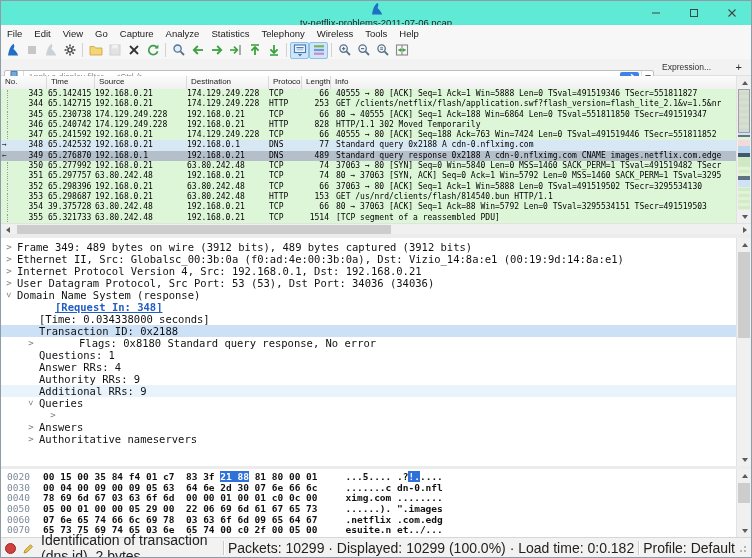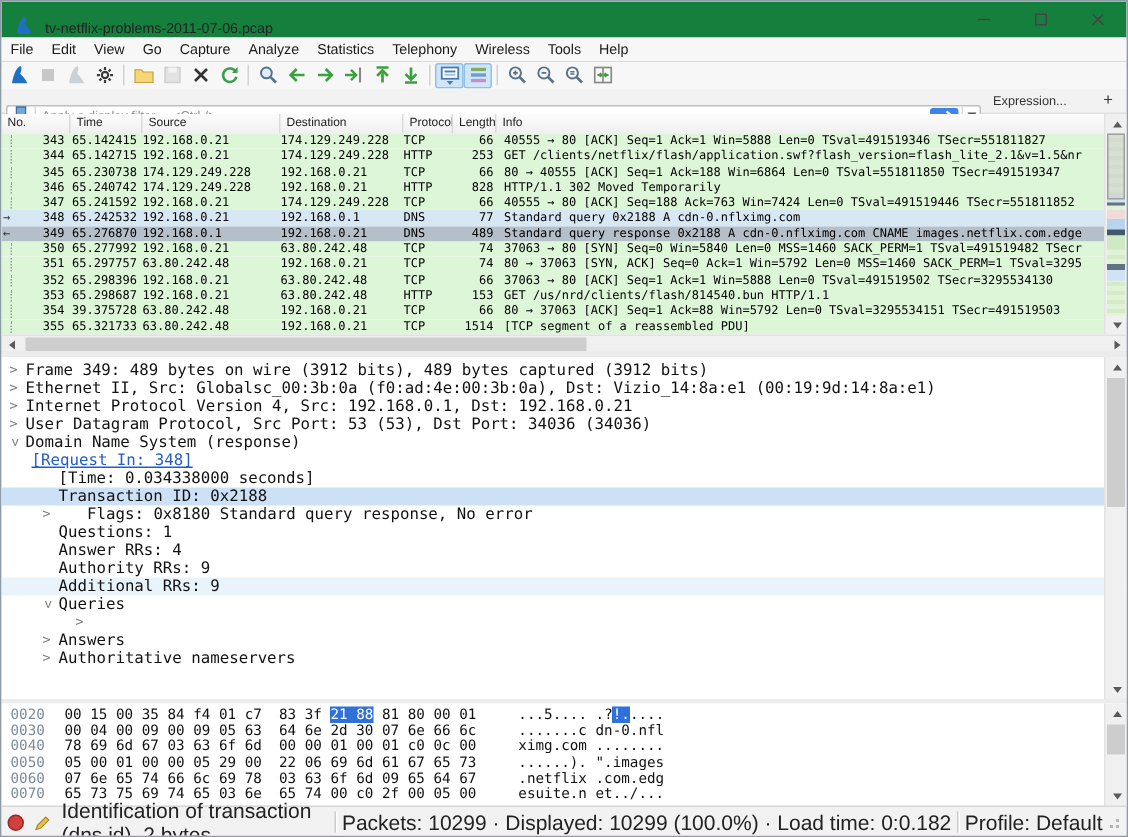--- a/index.html
+++ b/index.html
@@ -2,21 +2,21 @@
 <html><head>
 <meta charset="utf-8">
 <style>
   html,body{margin:0;padding:0;background:#d7d7d7;}
   #win{
     position:relative;width:750px;height:556px;margin:0 auto;
     background:#ffffff;border:1px solid #8f9ba5;overflow:hidden;
     font-family:"Liberation Sans",sans-serif;color:#000;
   }
   
-  .titlebar{position:absolute;left:0;top:0;width:100%;height:24px;background:#15803d;display:flex;align-items:flex-end;}
+  .titlebar{position:absolute;left:0;top:0;width:100%;height:24px;background:#5eead4;display:flex;align-items:center;flex-direction:column;}
   .titlebar .appicon{width:16px;height:16px;margin:0 6px 0 7px;}
   .titlebar .title{font-size:9.5px;color:#222;}
   .wbtns{position:absolute;right:0;top:0;height:24px;display:flex;}
   .wbtn{width:38px;height:24px;display:flex;align-items:center;justify-content:center;}
   
   .menubar{position:absolute;left:0;top:24px;width:100%;height:16px;background:#f7f7f7;display:flex;align-items:center;border-bottom:6px solid #ec4899;}
   .menuitem{font-size:9.5px;padding:0 6px;color:#1a1a1a;}
   
   .toolbar{position:absolute;left:0;top:40px;width:100%;height:18px;background:#f7f7f7;display:flex;align-items:center;padding-left:2px;box-sizing:border-box;}
   .tbtn{width:19px;height:17px;display:flex;align-items:center;justify-content:center;border-radius:2px;border:1px solid transparent;box-sizing:border-box;}
@@ -64,21 +64,21 @@
   
   .detail{position:absolute;left:0;top:237px;width:100%;height:228px;background:#fff;overflow:hidden;}
   .drow{position:relative;height:12px;line-height:12px;font-family:"DejaVu Sans Mono","Liberation Mono",monospace;font-size:10.5px;white-space:pre;color:#111;}
   .drow .ch{position:absolute;top:0;color:#7d7d7d;font-size:9px;width:8px;text-align:center;}
   .drow .ch.open{transform:rotate(90deg);}
   .dlink{color:#215dc6;text-decoration:underline;}
   
   .hexpane{position:absolute;left:0;top:468px;width:100%;height:68px;background:#fff;overflow:hidden;}
   .hrow{height:10.7px;line-height:10.8px;font-family:"DejaVu Sans Mono","Liberation Mono",monospace;font-size:9.5px;white-space:pre;display:flex;}
   .hoff{color:#7d8b99;width:36px;padding-left:6px;flex:0 0 auto;}
-  .hbytes{color:#111;}
+  .hbytes{color:#111;font-weight:bold;}
   .hsel{background:#3071d9;color:#fff;}
   
   .statusbar{position:absolute;left:0;top:536px;width:100%;height:20px;background:#f2f2f2;border-top:1px solid #d7d7d7;display:flex;align-items:center;font-size:14px;color:#222;}
   .sico{width:18px;height:16px;display:flex;align-items:center;justify-content:center;}
   .ssep{width:1px;height:14px;background:#cccccc;margin:0 4px;box-shadow:1px 0 0 #fff;}
   .shint{margin-left:4px;flex:1;}
   .sgrip{width:10px;height:10px;margin:0 2px 0 2px;background:
     radial-gradient(circle at 2px 8px,#b5b5b5 1px,transparent 1.2px),
     radial-gradient(circle at 6px 8px,#b5b5b5 1px,transparent 1.2px),
     radial-gradient(circle at 6px 4px,#b5b5b5 1px,transparent 1.2px);}
@@ -526,24 +526,24 @@
 
   <div class="split" style="top:233px;height:4px;"></div>
 
   <div class="detail" id="detail">
       <div style="height: 3px;"></div>
       <div class="drow"><span class="ch" style="left: 4px;">&gt;</span><span style="padding-left: 16px;">Frame 349: 489 bytes on wire (3912 bits), 489 bytes captured (3912 bits)</span></div>
       <div class="drow"><span class="ch" style="left: 4px;">&gt;</span><span style="padding-left: 16px;">Ethernet II, Src: Globalsc_00:3b:0a (f0:ad:4e:00:3b:0a), Dst: Vizio_14:8a:e1 (00:19:9d:14:8a:e1)</span></div>
       <div class="drow"><span class="ch" style="left: 4px;">&gt;</span><span style="padding-left: 16px;">Internet Protocol Version 4, Src: 192.168.0.1, Dst: 192.168.0.21</span></div>
       <div class="drow"><span class="ch" style="left: 4px;">&gt;</span><span style="padding-left: 16px;">User Datagram Protocol, Src Port: 53 (53), Dst Port: 34036 (34036)</span></div>
       <div class="drow"><span class="ch open" style="left: 4px;">&gt;</span><span style="padding-left: 16px;">Domain Name System (response)</span></div>
-      <div class="drow"><span class="dlink" style="padding-left: 20px;">[Request In: 348]</span></div>
+      <div class="drow"><span class="dlink" style="padding-left: 54px; font-weight: bold;">[Request In: 348]</span></div>
       <div class="drow"><span style="padding-left: 38px;">[Time: 0.034338000 seconds]</span></div>
       <div class="drow" style="background: rgb(205, 225, 246);"><span style="padding-left: 38px;">Transaction ID: 0x2188</span></div>
-      <div class="drow"><span class="ch" style="left: 26px;">&gt;</span><span style="padding-left: 57px;">Flags: 0x8180 Standard query response, No error</span></div>
+      <div class="drow"><span class="ch" style="left: 26px;">&gt;</span><span style="padding-left: 38px; margin-left: 40px;">Flags: 0x8180 Standard query response, No error</span></div>
       <div class="drow"><span style="padding-left: 38px;">Questions: 1</span></div>
       <div class="drow"><span style="padding-left: 38px;">Answer RRs: 4</span></div>
       <div class="drow"><span style="padding-left: 38px;">Authority RRs: 9</span></div>
       <div class="drow" style="background: rgb(232, 243, 252);"><span style="padding-left: 38px;">Additional RRs: 9</span></div>
       <div class="drow"><span class="ch open" style="left: 26px;">&gt;</span><span style="padding-left: 38px;">Queries</span></div>
       <div class="drow"><span class="ch" style="left: 48px;">&gt;</span></div>
       <div class="drow"><span class="ch" style="left: 26px;">&gt;</span><span style="padding-left: 38px;">Answers</span></div>
       <div class="drow"><span class="ch" style="left: 26px;">&gt;</span><span style="padding-left: 38px;">Authoritative nameservers</span></div>
     </div>
   <div class="vscroll" id="dtvscroll" style="right:0;top:237px;height:228px;">

